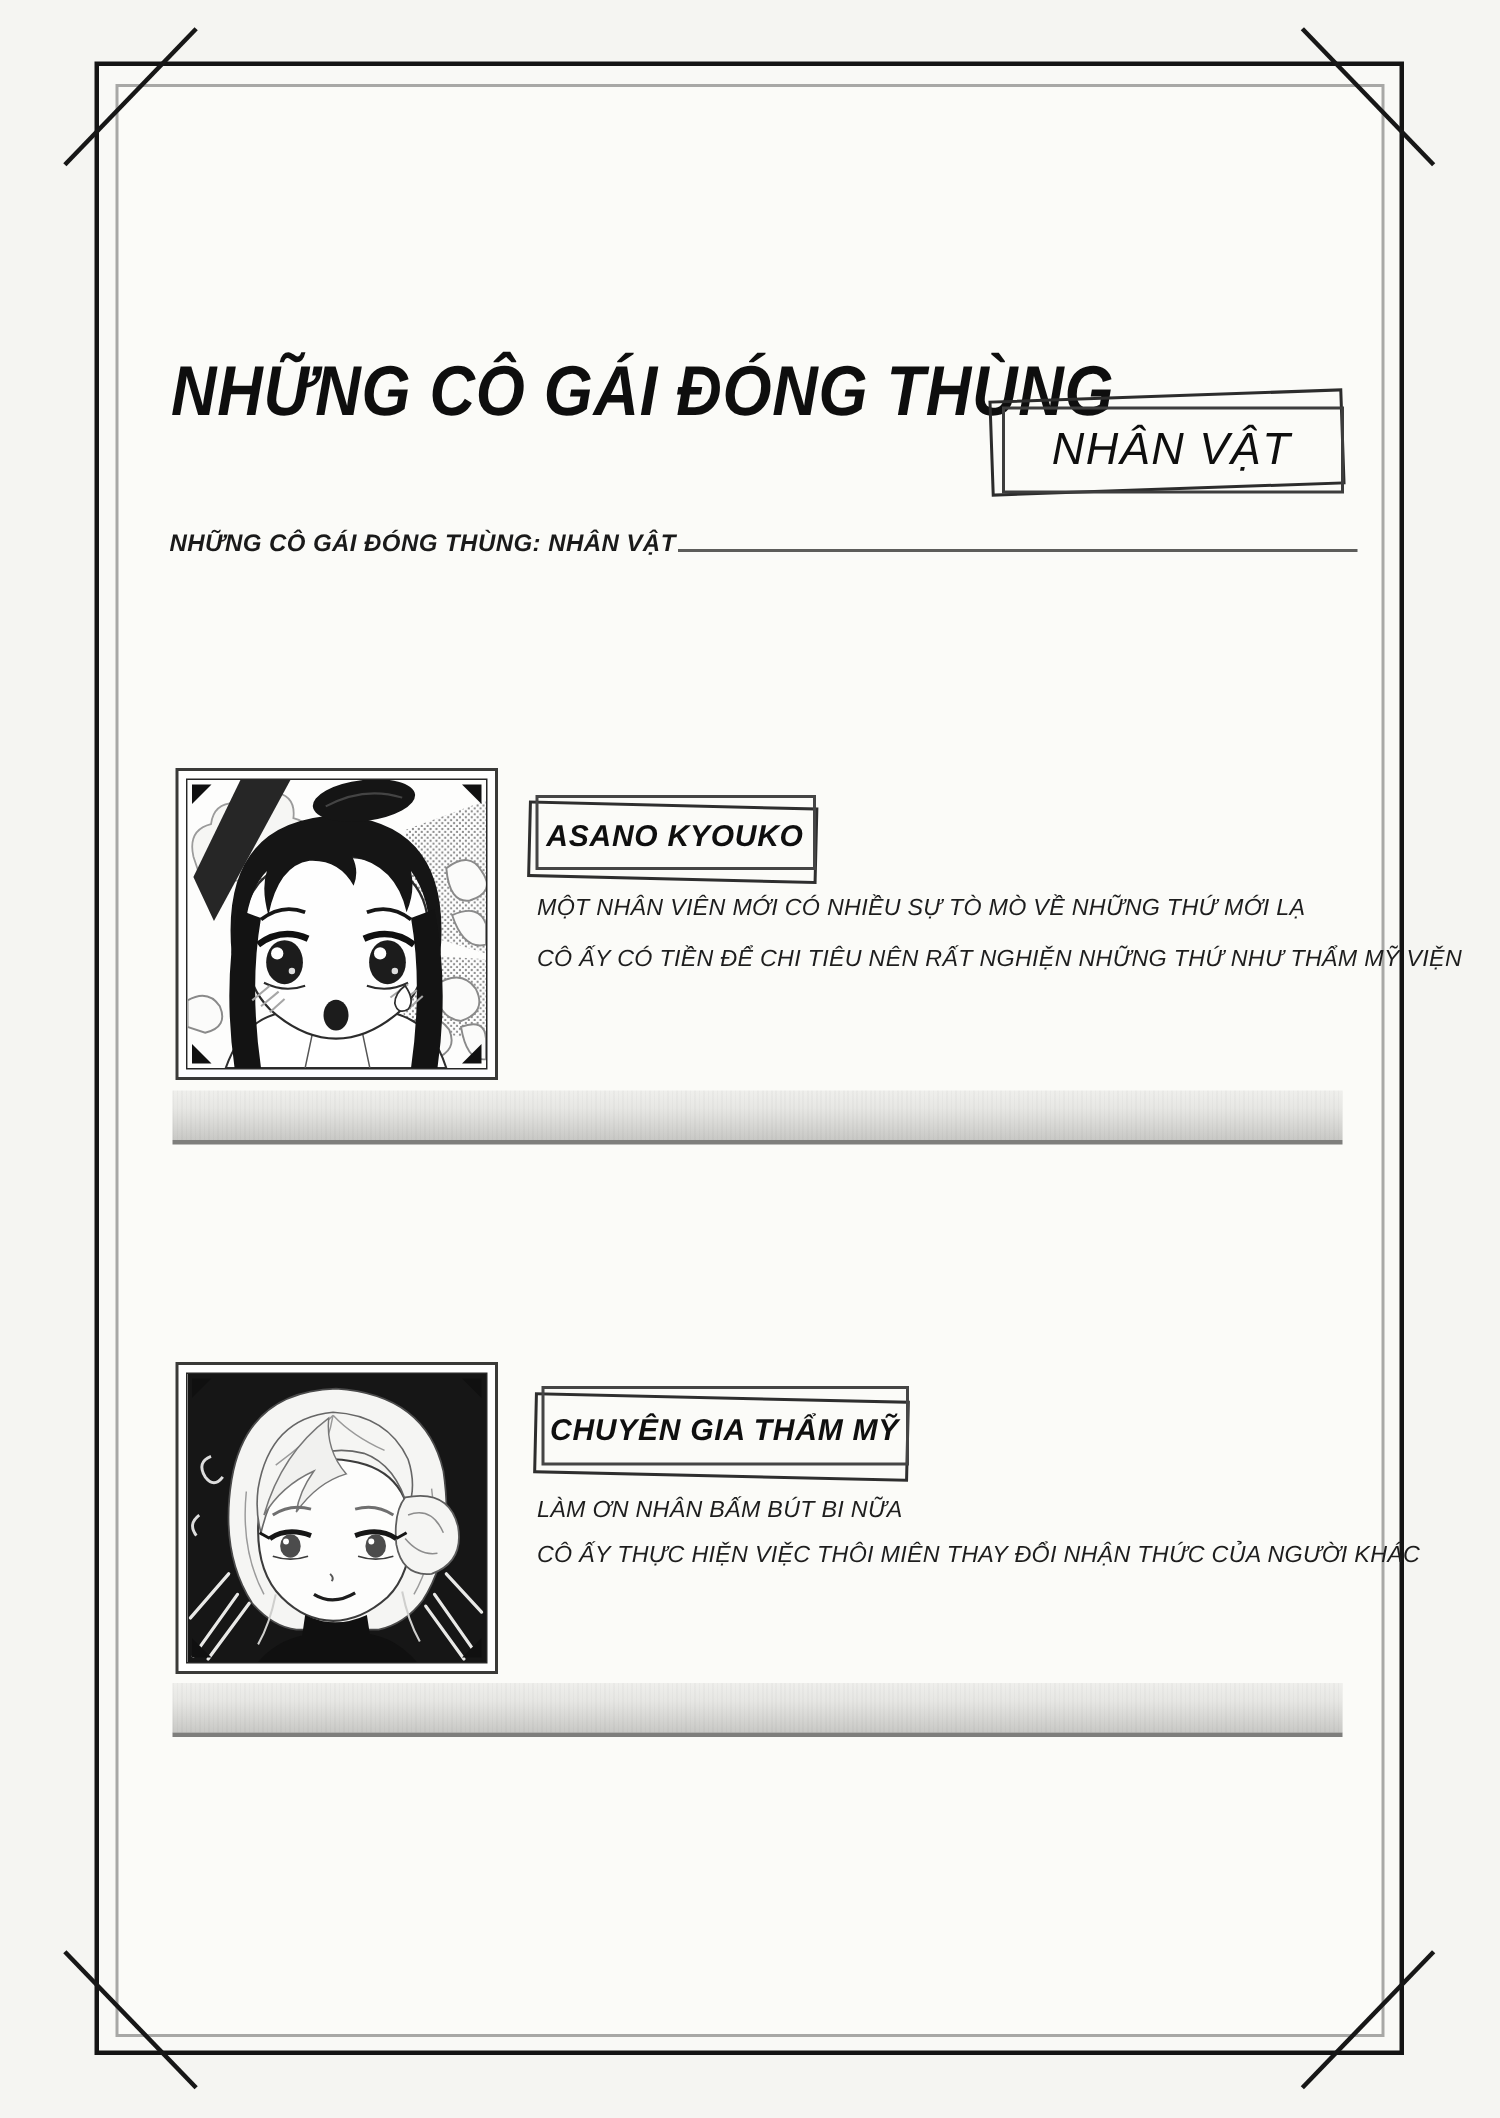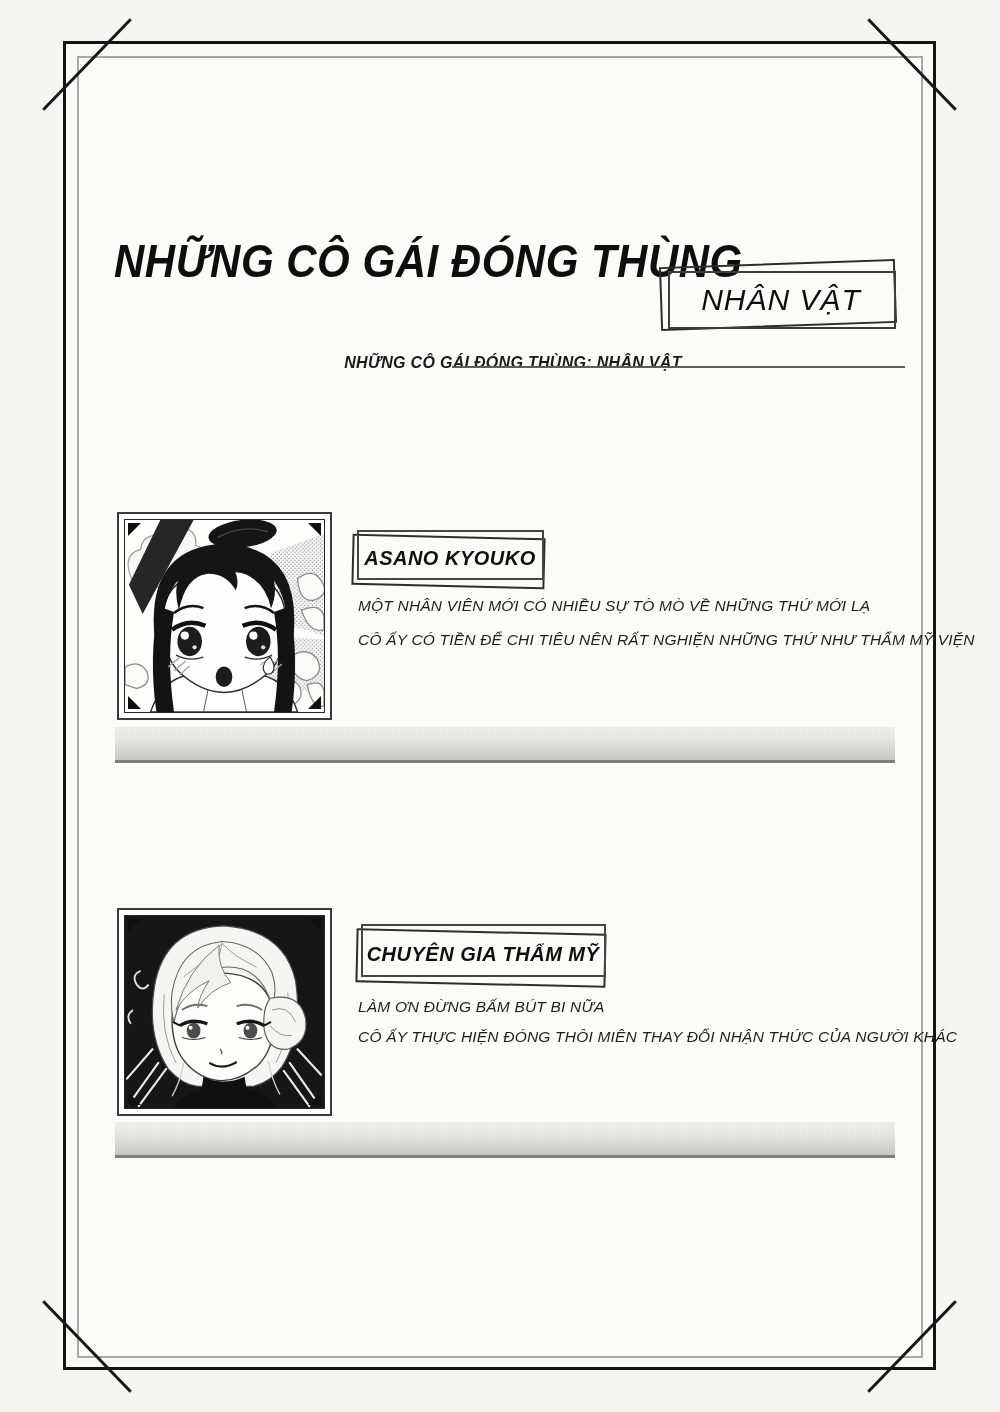--- a/index.html
+++ b/index.html
@@ -46,21 +46,21 @@
   }
   .badge .rect-straight {
     position:absolute; left:8px; top:14px; width:228px; height:58px;
     border:2px solid #3d3d3d;
   }
   .badge .badge-label {
     position:absolute; inset:0; display:flex; align-items:center; justify-content:center;
     font-size:30px; font-weight:normal; font-style:italic; color:#0e0e0e;
     letter-spacing:1px; padding-top:4px;
   }
-  .crumb-row { position:absolute; left:113px; top:354px; width:800px; height:26px;text-align:center; }
+  .crumb-row { position:absolute; left:113px; top:354px; width:800px; height:26px; }
   .crumb {
     font-size:16px; font-weight:bold; font-style:italic; color:#1a1a1a;
     letter-spacing:0.3px; white-space:nowrap;
   }
   .crumb-rule {
     position:absolute; left:339px; top:12px; width:453px; height:2px; background:#5d5d5b;
   }
 
   
   .photo-frame {
@@ -251,17 +251,17 @@
       <div class="ph-tri bl"></div>
       <div class="ph-tri br"></div>
     </div>
   </div>
 
   <div class="name-box name-box-2">
     <div class="rect-tilt"></div>
     <div class="rect-straight"></div>
     <div class="name-label">CHUYÊN GIA THẨM MỸ</div>
   </div>
-  <div class="desc c2-l1">LÀM ƠN ĐỪNG BẤM BÚT BI NỮA</div>
-  <div class="desc c2-l2">CÔ ẤY THỰC HIỆN ĐÓNG THÔI MIÊN THAY ĐỔI NHẬN THỨC CỦA NGƯỜI KHÁC</div>
+  <div class="desc c2-l1">LÀM ƠN NHÂN BẤM BÚT BI NỮA</div>
+  <div class="desc c2-l2">CÔ ẤY THỰC HIỆN VIỆC THÔI MIÊN THAY ĐỔI NHẬN THỨC CỦA NGƯỜI KHÁC</div>
   <div class="divider-bar bar-2"></div>
 
 </div>
 
 </body></html>

